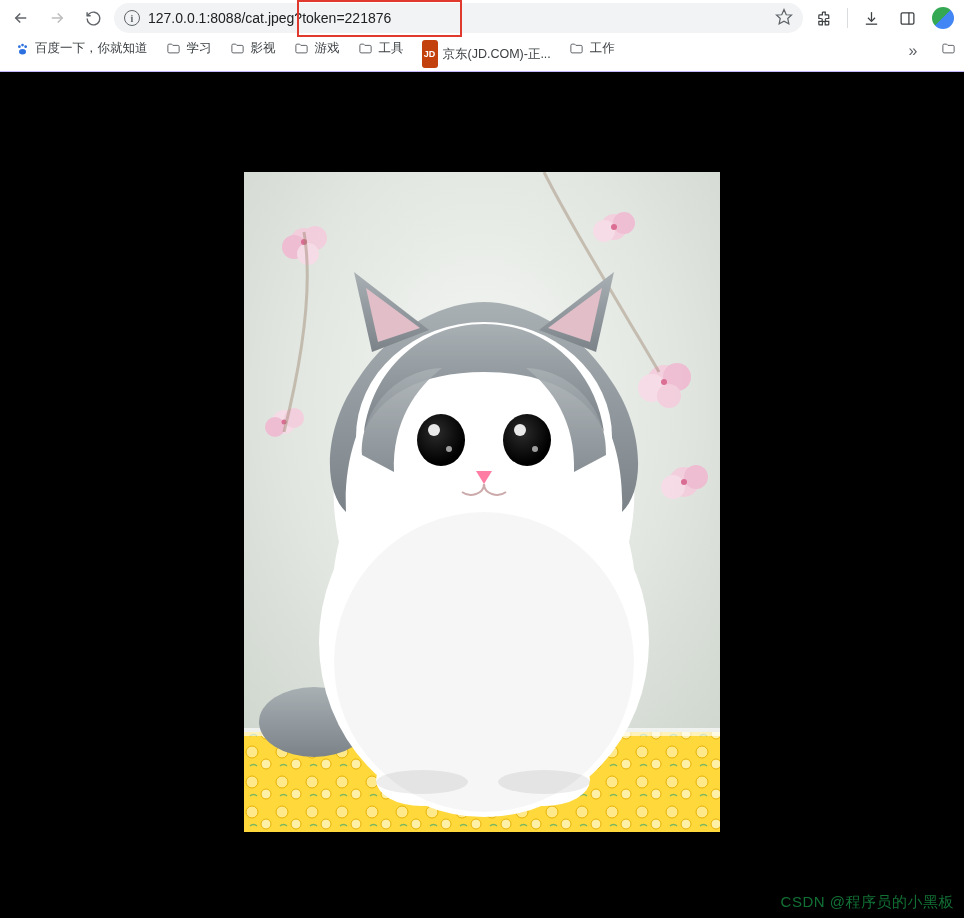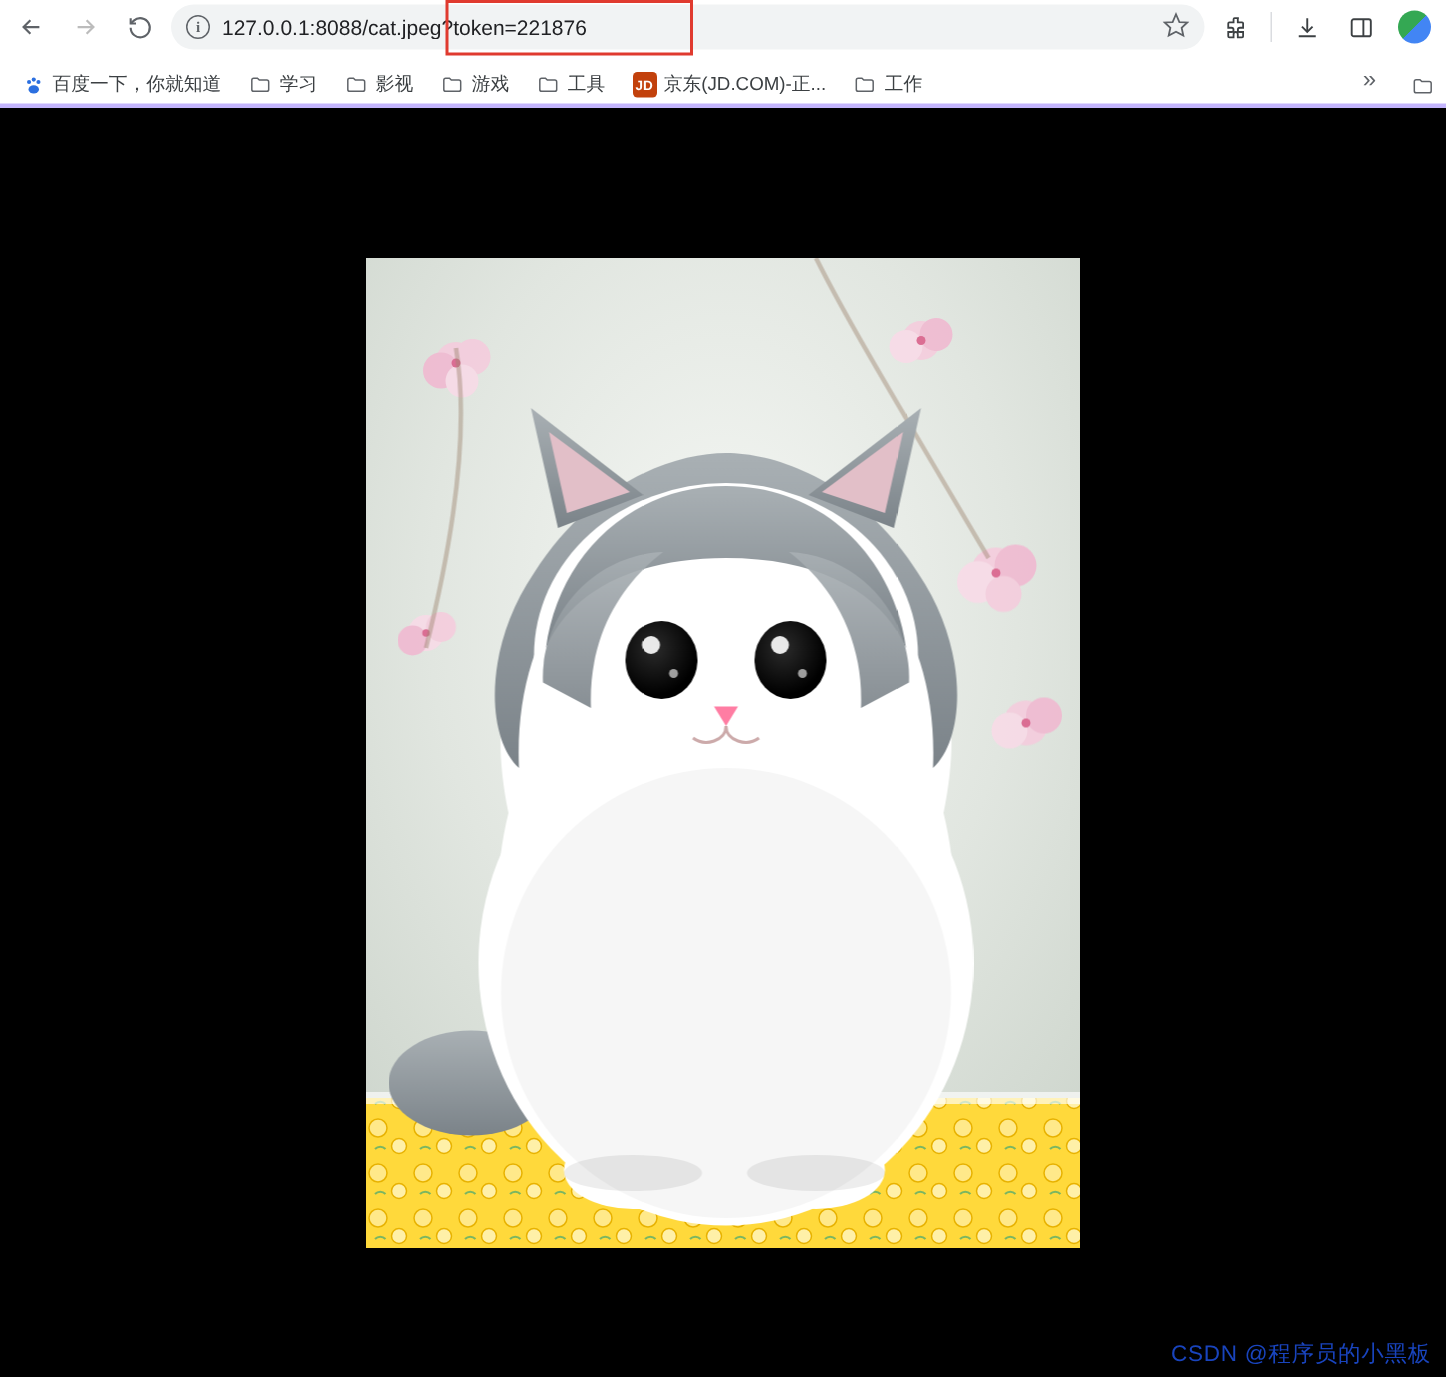--- a/index.html
+++ b/index.html
@@ -62,44 +62,44 @@
       width: 22px; height: 22px;
       border-radius: 50%;
       background: linear-gradient(135deg, #34a853 50%, #4285f4 50%);
     }
     .sep-vertical { width: 1px; height: 20px; background: #dadce0; margin: 0 2px; }
 
     
     .bookmarks {
       height: 36px;
       display: flex;
-      align-items: flex-end;
+      align-items: flex-start;
       padding: 0 8px;
       gap: 6px;
       background: #fff;
       font-size: 12.5px;
       color: #3c4043;
-      border-bottom: 3px solid #c4b5fd;
+      border-bottom: 1px solid #c4b5fd;
     }
     .bm {
       display: flex; align-items: center; gap: 5px;
       padding: 4px 6px;
       border-radius: 4px;
       white-space: nowrap;
       cursor: pointer;
     }
     .bm-ico {
       width: 16px; height: 16px;
       display: flex; align-items: center; justify-content: center;
     }
     .bm-ico svg { width: 15px; height: 15px; }
     .folder-ico { color: #5f6368; }
     .baidu-ico { width:16px; height:16px; }
     .jd-badge {
-      width: 16px; height: 17px; border-radius: 3px;
+      width: 16px; height: 28px; border-radius: 3px;
       background: #c2410c; color: #fff;
       font-size: 9px; font-weight: 700;
       display: flex; align-items: center; justify-content: center;
       font-family: Arial, sans-serif;
     }
     .page-ico {
       width: 16px; height: 16px;
       border: 1px solid #b9c1c9; border-radius: 2px;
       position: relative; background: #fff;
     }
@@ -131,21 +131,21 @@
     .annotation-box {
       position: absolute;
       left: 297px; top: 0;
       width: 165px; height: 37px;
       border: 2px solid #e03a2f;
       pointer-events: none;
     }
     .watermark {
       position: absolute;
       right: 10px; bottom: 6px;
-      color: #1d4ed8;
+      color: #15803d;
       font-size: 15px;
       letter-spacing: .5px;
       opacity: .88;
       font-family: "Microsoft YaHei", sans-serif;
     }
   </style>
 </head>
 <body>
 
 <div class="toolbar">

